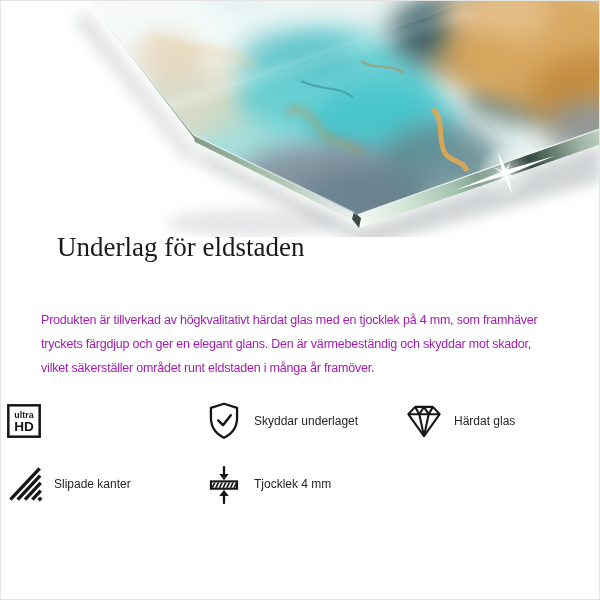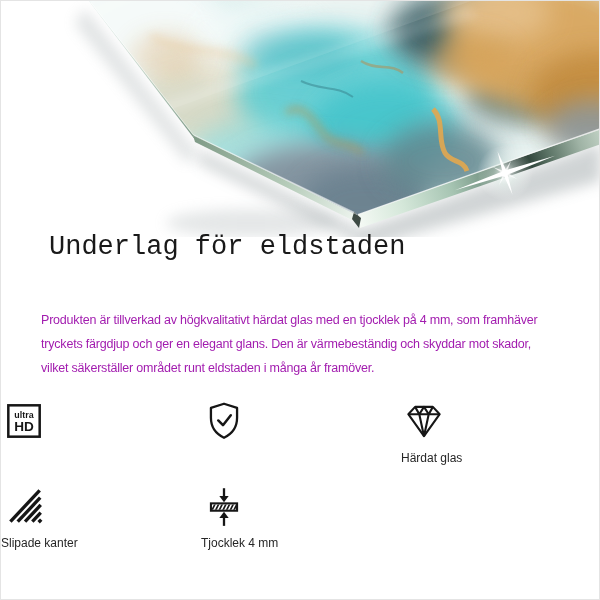--- a/index.html
+++ b/index.html
@@ -4,34 +4,34 @@
 <style>
   html,body{margin:0;padding:0;background:#fff;}
   .page{
     position:relative;width:600px;height:600px;box-sizing:border-box;
     background:#ffffff;border:1px solid #e4e4e4;overflow:hidden;
     font-family:"Liberation Sans",sans-serif;color:#222;
   }
   .hero{position:absolute;top:0;left:0;width:600px;height:236px;}
   .hero svg{display:block;}
   .headline{
-    position:absolute;left:48px;top:230px;
-    font-family:Liberation Mono, monospace;
+    position:absolute;left:56px;top:230px;
+    font-family:Liberation Serif, serif;
     font-size:27px;line-height:33px;color:#191919;font-weight:400;
   }
   .desc{
     position:absolute;left:40px;top:307px;width:545px;
     font-size:12.5px;letter-spacing:-0.2px;line-height:24px;color:#a21caf;
     white-space:nowrap;
   }
   .features{
     position:absolute;top:397px;left:0;width:600px;
     display:grid;grid-template-columns:repeat(3,1fr);row-gap:17px;
   }
-  .feature{display:flex;flex-direction:column;gap:7px;}
+  .feature{display:flex;flex-direction:row;align-items:center;gap:7px;}
   .feature .ficon{width:46px;height:46px;display:block;}
   .feature .flabel{font-size:12px;color:#262626;line-height:15px;}
   .ficon .stroke{fill:none;stroke:#161616;stroke-width:2.2;}
   .ficon .fillic{fill:#161616;stroke:none;}
   .ficon text{fill:#161616;font-family:"Liberation Sans",sans-serif;font-weight:bold;}
 </style>
 </head>
 <body>
 
 <div class="page">
@@ -162,20 +162,21 @@
         <text x="22" y="19" font-size="8.5" text-anchor="middle">ultra</text>
         <text x="22" y="32" font-size="13" text-anchor="middle">HD</text>
       </svg>
     </div>
 
     <div class="feature">
       <svg class="ficon" viewBox="0 0 44 44">
         <path class="stroke" stroke-linejoin="round" d="M22 5.5 L34.5 9.5 V19 C34.5 28.5 29.5 34.5 22 38 C14.5 34.5 9.5 28.5 9.5 19 V9.5 Z"></path>
         <path class="stroke" stroke-linecap="round" stroke-linejoin="round" style="stroke-width:2.4" d="M16.5 21.5 L21 26 L28.5 16.5"></path>
       </svg>
+      <span class="flabel">Skyddar underlaget</span>
     </div>
 
     <div class="feature">
       <svg class="ficon" viewBox="0 0 44 44">
         <path class="stroke" stroke-linejoin="round" style="stroke-width:2" d="M13.5 8.5 H30.5 L37 15.5 L22 36.5 L7 15.5 Z"></path>
         <path class="stroke" stroke-linejoin="round" style="stroke-width:2" d="M7 15.5 H37 M13.5 8.5 L17.5 15.5 L22 8.5 L26.5 15.5 L30.5 8.5 M17.5 15.5 L22 36.5 M26.5 15.5 L22 36.5"></path>
       </svg>
       <span class="flabel">Härdat glas</span>
     </div>
 

